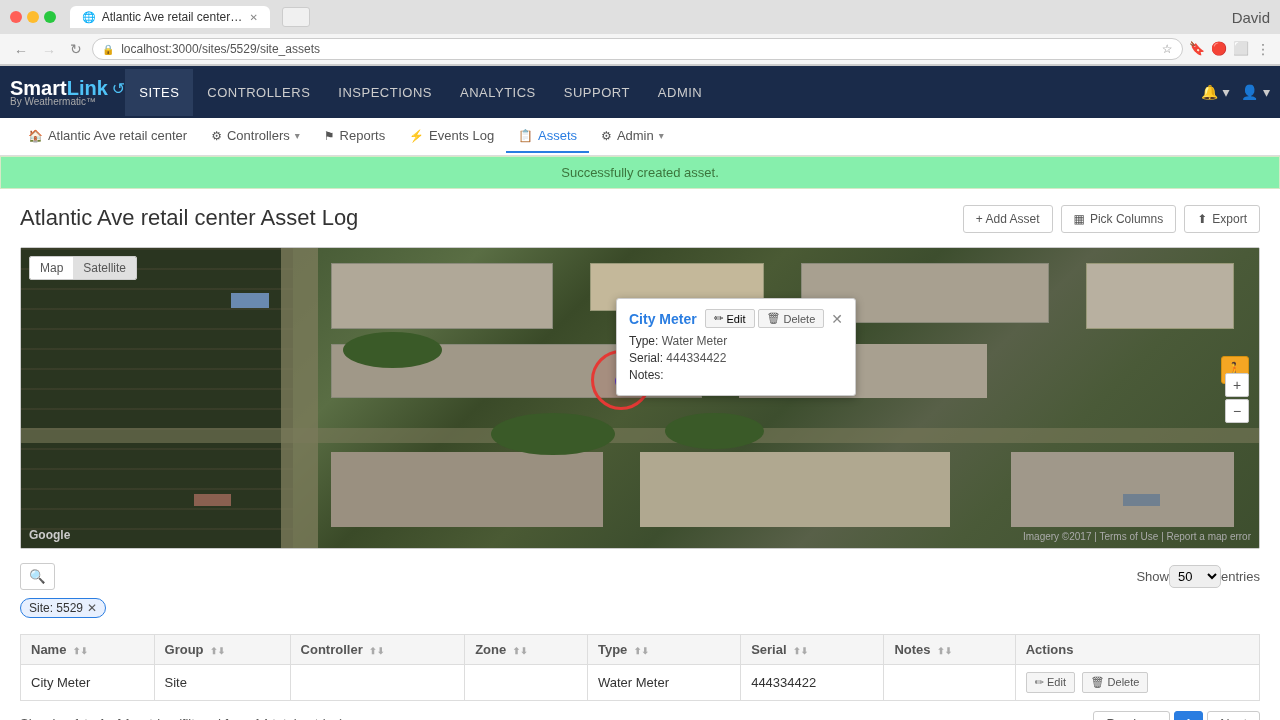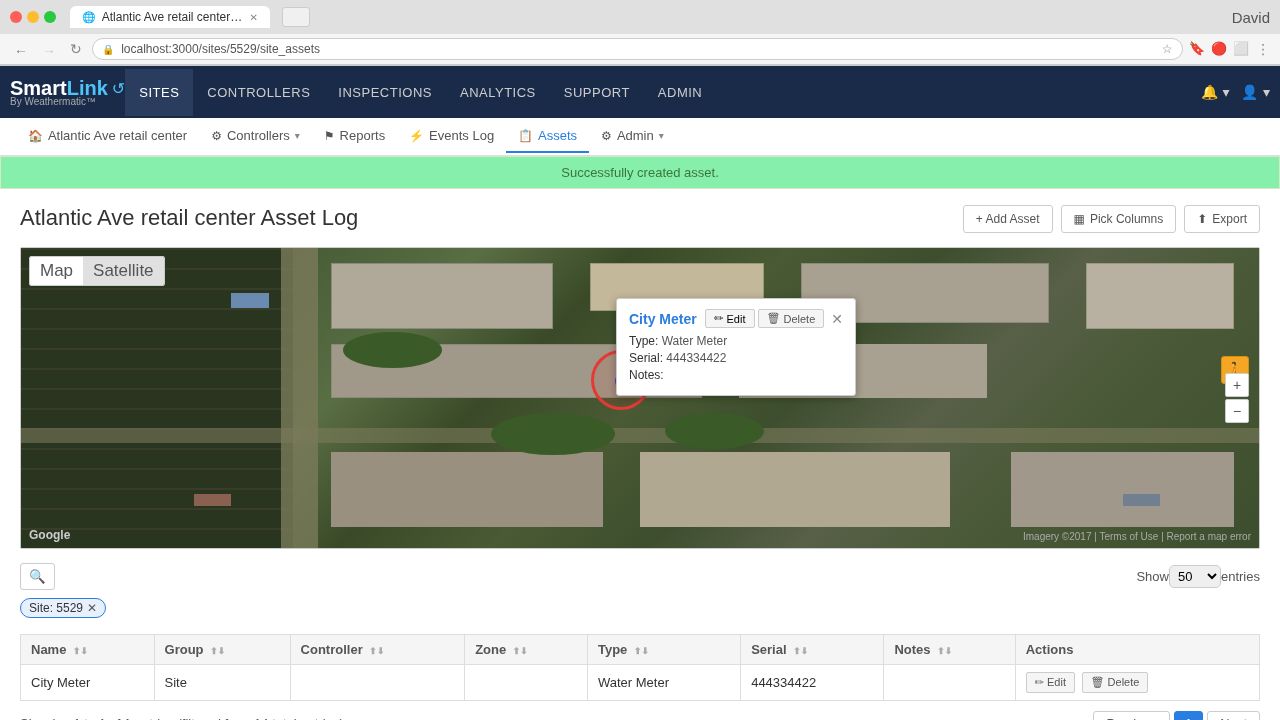--- a/index.html
+++ b/index.html
@@ -53,21 +53,21 @@
     
     .page-content { padding: 16px 20px; }
     .page-header { display: flex; align-items: flex-start; justify-content: space-between; margin-bottom: 14px; }
     .page-title { font-size: 22px; font-weight: 300; color: #333; }
     .header-actions { display: flex; gap: 8px; }
     .btn { padding: 6px 12px; border: 1px solid #ccc; border-radius: 3px; background: #fff; cursor: pointer; font-size: 12px; color: #555; display: flex; align-items: center; gap: 5px; }
 
     
     .map-container { position: relative; width: 100%; height: 302px; background: #4a5e3a; overflow: hidden; border: 1px solid #ccc; border-radius: 2px; margin-bottom: 14px; }
     .map-view-toggle { position: absolute; top: 8px; left: 8px; z-index: 10; display: flex; border: 1px solid #ccc; border-radius: 2px; overflow: hidden; }
-    .map-toggle-btn { background: #fff; border: none; padding: 4px 10px; cursor: pointer; font-size: 17px; color: #555; }
+    .map-toggle-btn { background: #fff; border: none; padding: 4px 10px; cursor: pointer; font-size: 12px; color: #555; }
     .map-toggle-btn.active { background: #e0e0e0; }
     
     
     .map-bg { width: 100%; height: 100%; background: 
       linear-gradient(135deg, #3d4e2e 0%, #4a5e38 20%, #5a6e44 30%, #3a4a28 40%, #4a5a34 50%, #3d4e2e 60%, #586048 70%, #4a5a38 80%, #3d4e2e 100%);
       position: relative; overflow: hidden; }
     
     
     .road-h { position: absolute; background: #8a8a6a; opacity: 0.7; }
     

